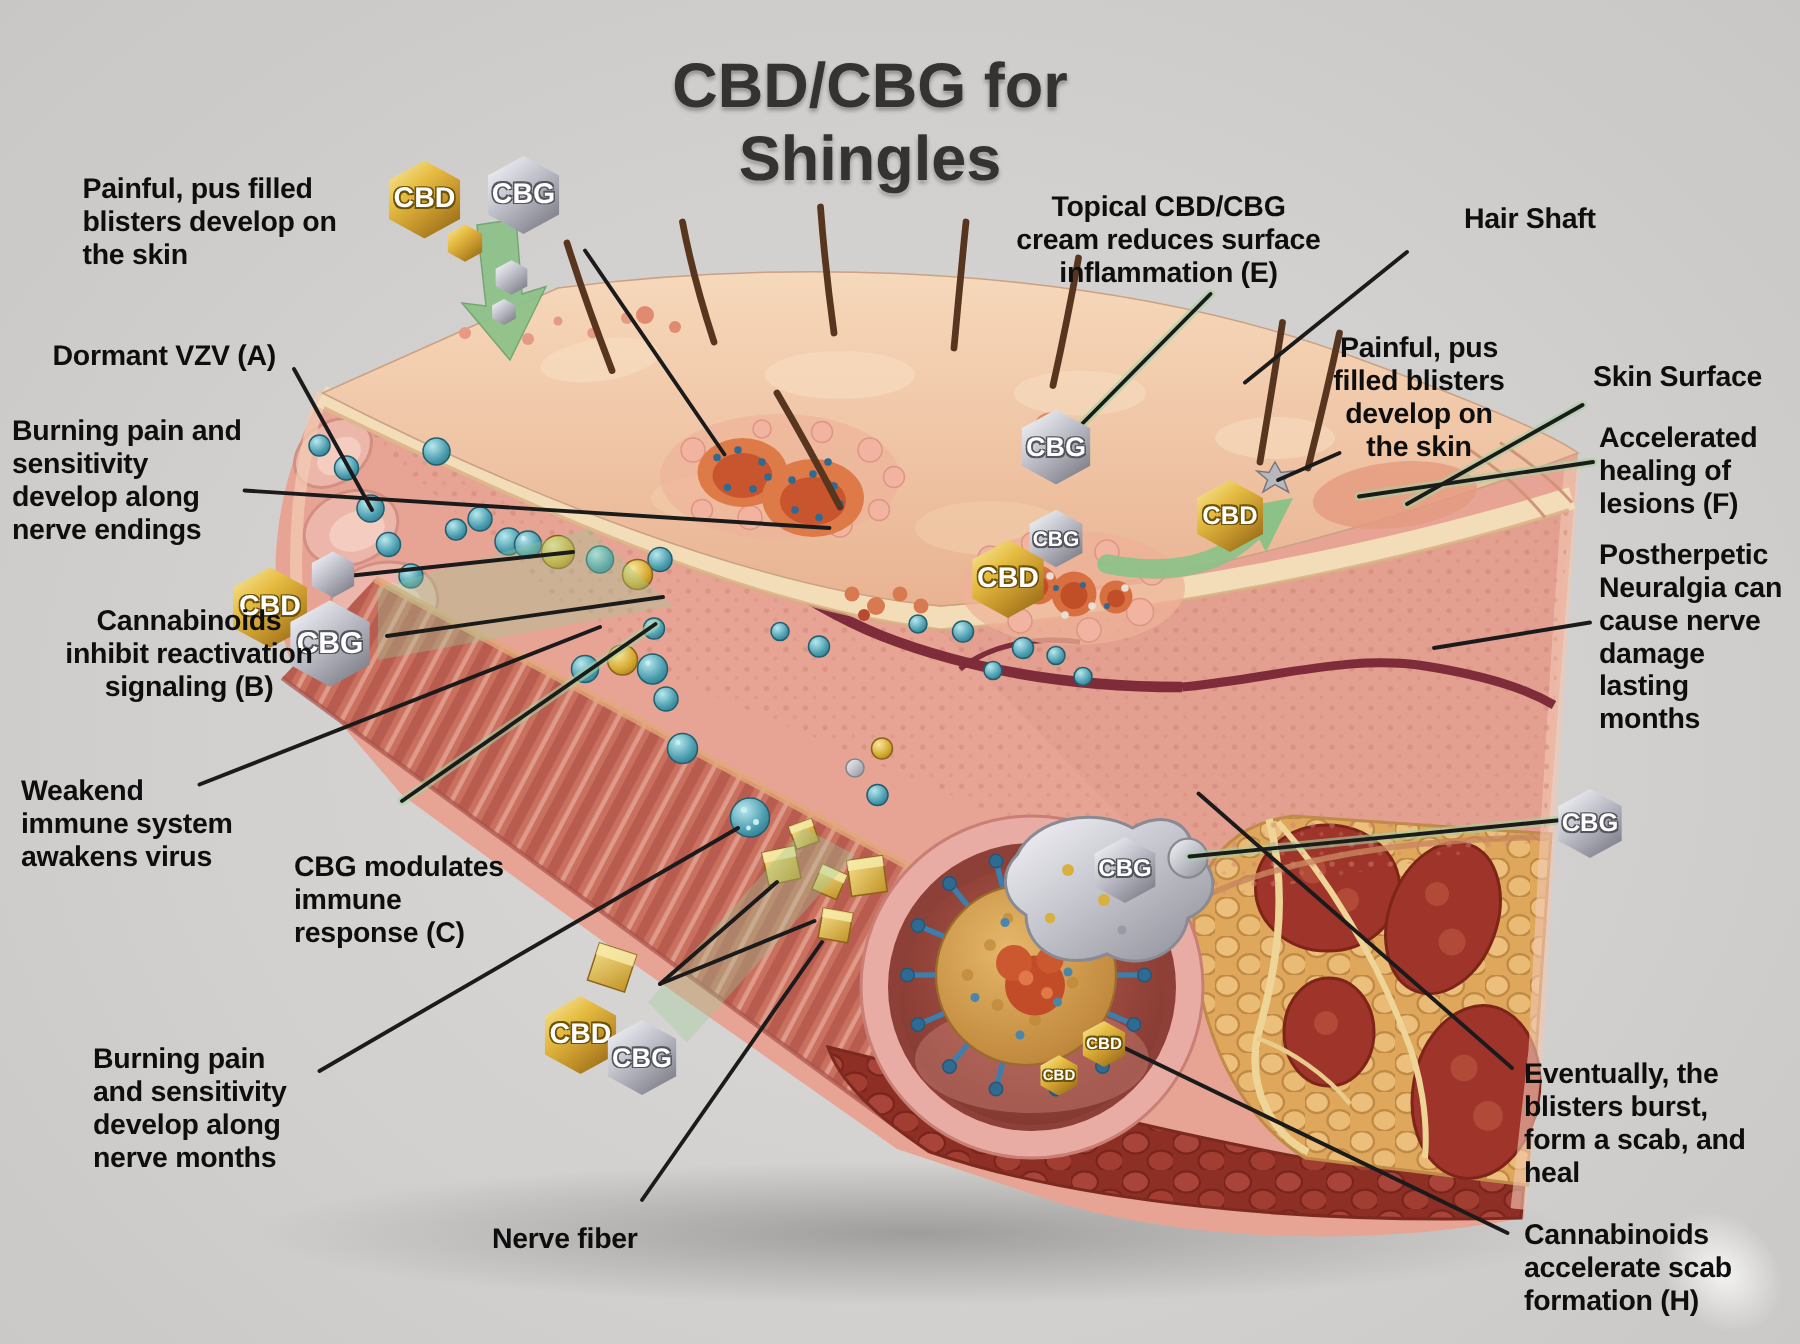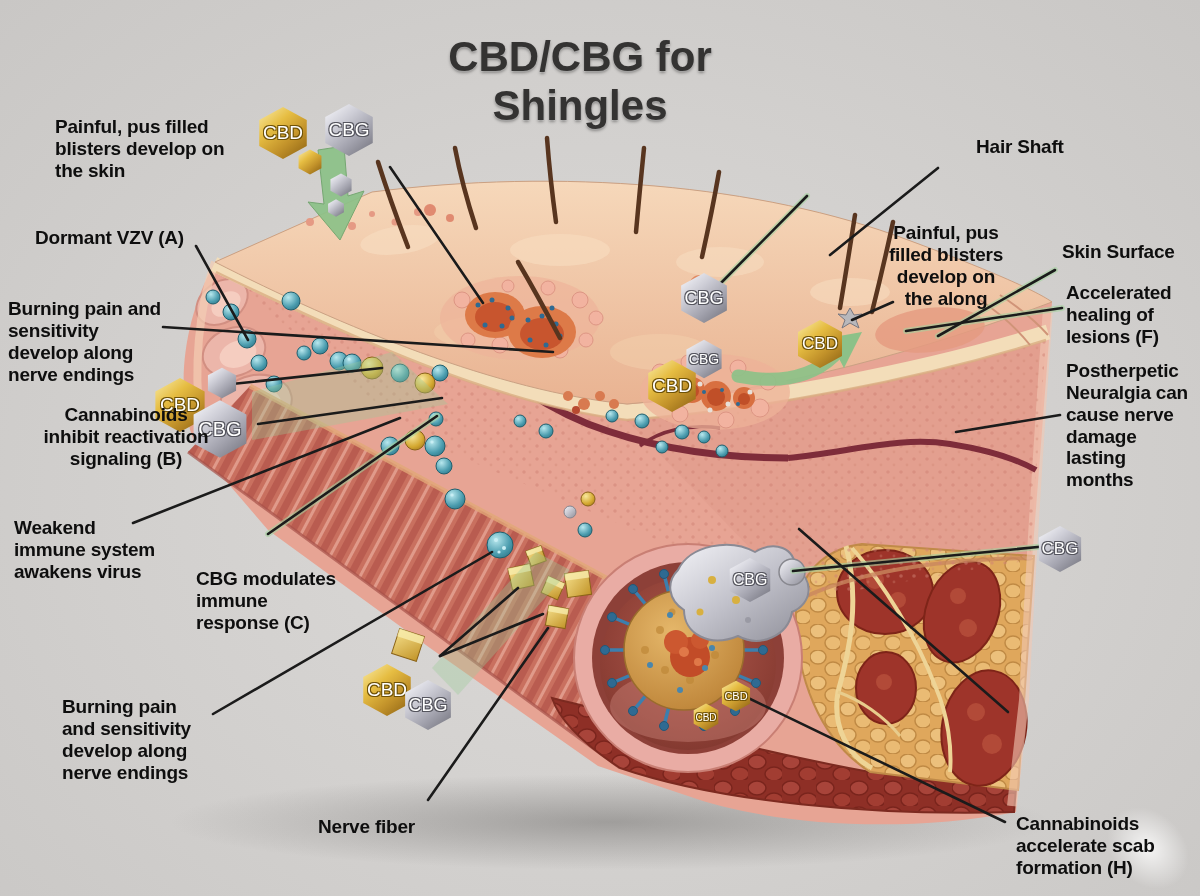--- a/index.html
+++ b/index.html
@@ -10,21 +10,21 @@
   .title{position:absolute;left:375px;top:33px;width:410px;z-index:5;text-align:center;
          font-weight:700;font-size:42px;line-height:1.16;color:#343332;white-space:pre-line;
          text-shadow:0 2px 3px rgba(0,0,0,.35),0 1px 0 rgba(255,255,255,.45);}
   .lbl{position:absolute;z-index:6;font-weight:700;font-size:19px;line-height:1.15;color:#0e0e0e;
        white-space:pre-line;letter-spacing:-.2px;}
   .ctr{text-align:center;}
   .hex{position:absolute;z-index:4;display:flex;align-items:center;justify-content:center;
        clip-path:polygon(50% 2%,94% 26%,94% 74%,50% 98%,6% 74%,6% 26%);}
   .hex.gold{background:linear-gradient(140deg,#f8e9a2 6%,#e6bd42 36%,#c2922a 64%,#8a6012 96%);}
   .hex.silver{background:linear-gradient(140deg,#f7f7fb 6%,#cdcdd6 36%,#a3a3ae 64%,#70707a 96%);}
-  .hex span{font-weight:400;color:#fff;}
+  .hex span{font-weight:700;color:#fff;}
   .hex.gold span{text-shadow:-1px -1px 0 #6e5208,1px -1px 0 #6e5208,-1px 1px 0 #6e5208,1px 1px 0 #6e5208;}
   .hex.silver span{text-shadow:-1px -1px 0 #55555e,1px -1px 0 #55555e,-1px 1px 0 #55555e,1px 1px 0 #55555e;}
   .watermark{position:absolute;z-index:2;left:1102px;top:812px;width:92px;height:72px;
              transform:rotate(45deg);
              background:radial-gradient(ellipse at center, rgba(255,255,255,.8), rgba(255,255,255,0) 70%);}
 </style>
 </head>
 <body>
 
 <div class="stage">
@@ -494,50 +494,57 @@
       <span style="font-size:19px;">CBD</span>
     </div>
   <div class="hex silver" style="left:402px;top:679px;width:52px;height:52px;">
       <span style="font-size:18px;">CBG</span>
     </div>
 
   <div class="lbl" style="left:55px;top:116px;">Painful, pus filled
 blisters develop on
 the skin</div>
   <div class="lbl" style="left:35px;top:227px;">Dormant VZV (A)</div>
-  <div class="lbl" style="left:8px;top:277px;margin-top:21px;">Burning pain and
+  <div class="lbl" style="left:8px;top:277px;">Burning pain and
 sensitivity
 develop along
 nerve endings</div>
   <div class="lbl ctr" style="left:14px;top:404px;width:224px;">Cannabinoids
 inhibit reactivation
 signaling (B)</div>
   <div class="lbl" style="left:14px;top:517px;">Weakend
 immune system
 awakens virus</div>
   <div class="lbl" style="left:196px;top:568px;">CBG modulates
 immune
 response (C)</div>
   <div class="lbl" style="left:62px;top:696px;">Burning pain
 and sensitivity
 develop along
-nerve endings</div>
-  <div class="lbl" style="left:318px;top:816px;">Nerve fiber</div>
+nerve months</div>
+  <div class="lbl" style="left:328px;top:816px;">Nerve fiber</div>
+  <div class="lbl ctr" style="left:648px;top:128px;width:262px;">Topical CBD/CBG
+cream reduces surface
+inflammation (E)</div>
   <div class="lbl" style="left:976px;top:136px;">Hair Shaft</div>
   <div class="lbl ctr" style="left:880px;top:222px;width:132px;">Painful, pus
 filled blisters
 develop on
-the along</div>
+the skin</div>
   <div class="lbl" style="left:1014px;top:241px;margin-left:48px;">Skin Surface</div>
   <div class="lbl" style="left:1066px;top:282px;">Accelerated
 healing of
 lesions (F)</div>
   <div class="lbl" style="left:1066px;top:360px;">Postherpetic
 Neuralgia can
 cause nerve
 damage
 lasting
 months</div>
+  <div class="lbl" style="left:1016px;top:706px;">Eventually, the
+blisters burst,
+form a scab, and
+heal</div>
   <div class="lbl" style="left:1016px;top:813px;">Cannabinoids
 accelerate scab
 formation (H)</div>
 
 </div>
 
 </body></html>

